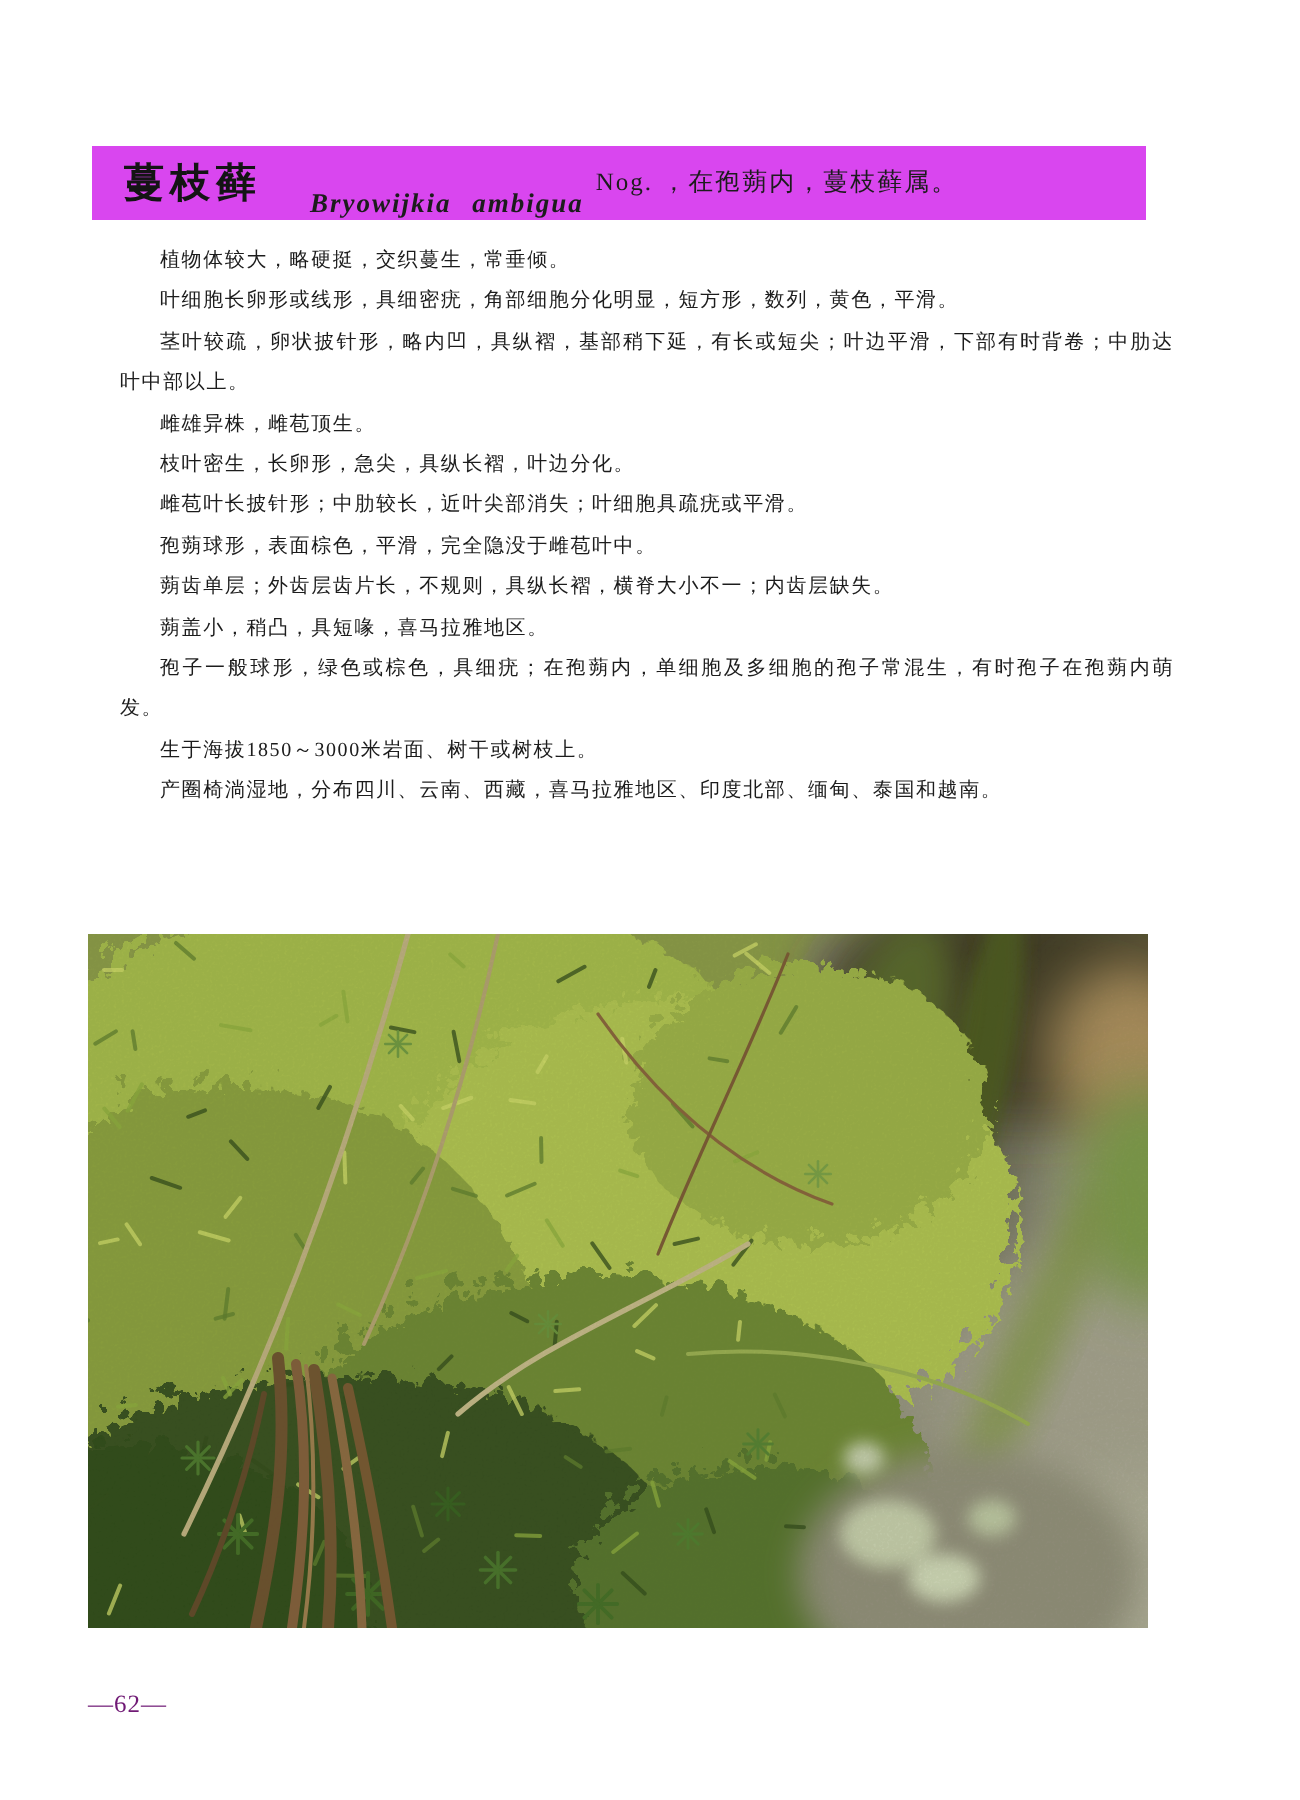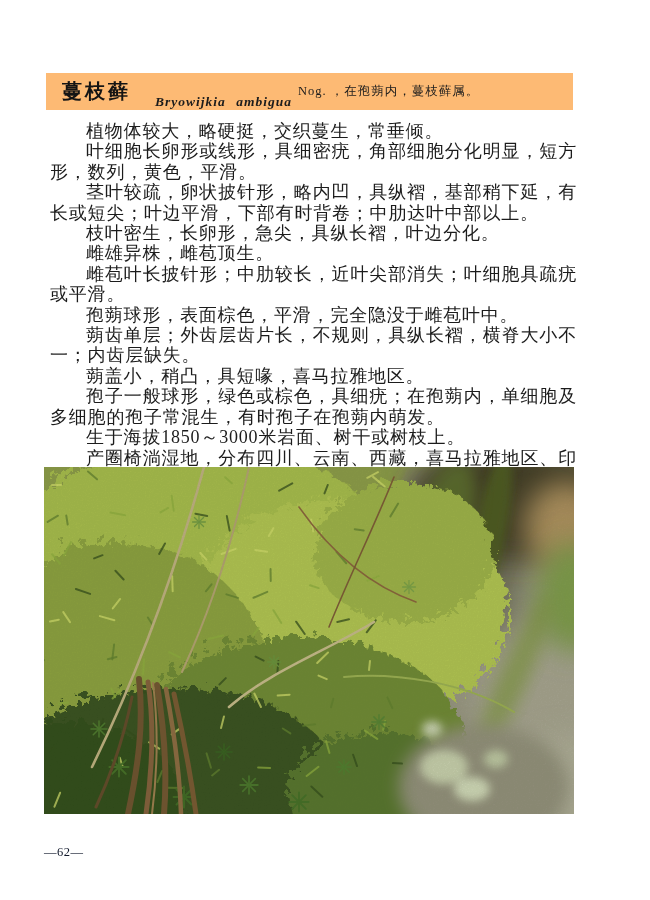--- a/index.html
+++ b/index.html
@@ -23,56 +23,56 @@
   .latin{
     font-style:italic;font-weight:bold;font-size:13.5px;margin-left:24px;
     letter-spacing:1px;word-spacing:6px;white-space:nowrap;margin-top:20px;
   }
   .classif{
     font-size:12.5px;margin-left:6px;letter-spacing:1px;white-space:nowrap;
   }
 
   
   .desc{
-    position:absolute;left:50px;top:121px;width:527px;
-    font-size:18px;line-height:20.4px;text-align:justify;
+    position:absolute;left:60px;top:121px;width:527px;
+    font-size:10px;line-height:20.4px;text-align:justify;
     letter-spacing:0.8px;
   }
   .desc p{margin:0;text-indent:2em;}
 
   
   .photo{
     position:absolute;left:44px;top:467px;width:530px;height:347px;margin:0;
     line-height:0;
   }
   .photo svg{display:block;}
 
   
   .pageno{
     position:absolute;left:44px;top:845px;
-    font-size:12.5px;letter-spacing:0.5px;color:#0f172a;
+    font-size:12.5px;letter-spacing:0.5px;color:#701a75;
   }
 </style>
 </head>
 <body>
 
 <div class="page">
 
-  <div class="banner" style="background: #fdba74; text-align: center;">
+  <div class="banner" style="background: #d946ef; text-align: center;">
     <span class="title-cn">蔓枝藓</span>
     <span class="latin">Bryowijkia ambigua</span>
     <span class="classif">Nog. ，在孢蒴内，蔓枝藓属。</span>
   </div>
 
   <div class="desc">
       <p>植物体较大，略硬挺，交织蔓生，常垂倾。</p>
       <p>叶细胞长卵形或线形，具细密疣，角部细胞分化明显，短方形，数列，黄色，平滑。</p>
       <p>茎叶较疏，卵状披针形，略内凹，具纵褶，基部稍下延，有长或短尖；叶边平滑，下部有时背卷；中肋达叶中部以上。</p>
+      <p>雌雄异株，雌苞顶生。</p>
       <p>枝叶密生，长卵形，急尖，具纵长褶，叶边分化。</p>
-      <p>雌雄异株，雌苞顶生。</p>
       <p>雌苞叶长披针形；中肋较长，近叶尖部消失；叶细胞具疏疣或平滑。</p>
       <p>孢蒴球形，表面棕色，平滑，完全隐没于雌苞叶中。</p>
       <p>蒴齿单层；外齿层齿片长，不规则，具纵长褶，横脊大小不一；内齿层缺失。</p>
       <p>蒴盖小，稍凸，具短喙，喜马拉雅地区。</p>
       <p>孢子一般球形，绿色或棕色，具细疣；在孢蒴内，单细胞及多细胞的孢子常混生，有时孢子在孢蒴内萌发。</p>
       <p>生于海拔1850～3000米岩面、树干或树枝上。</p>
       <p>产圈椅淌湿地，分布四川、云南、西藏，喜马拉雅地区、印度北部、缅甸、泰国和越南。</p>
     </div>
 
   <figure class="photo">

